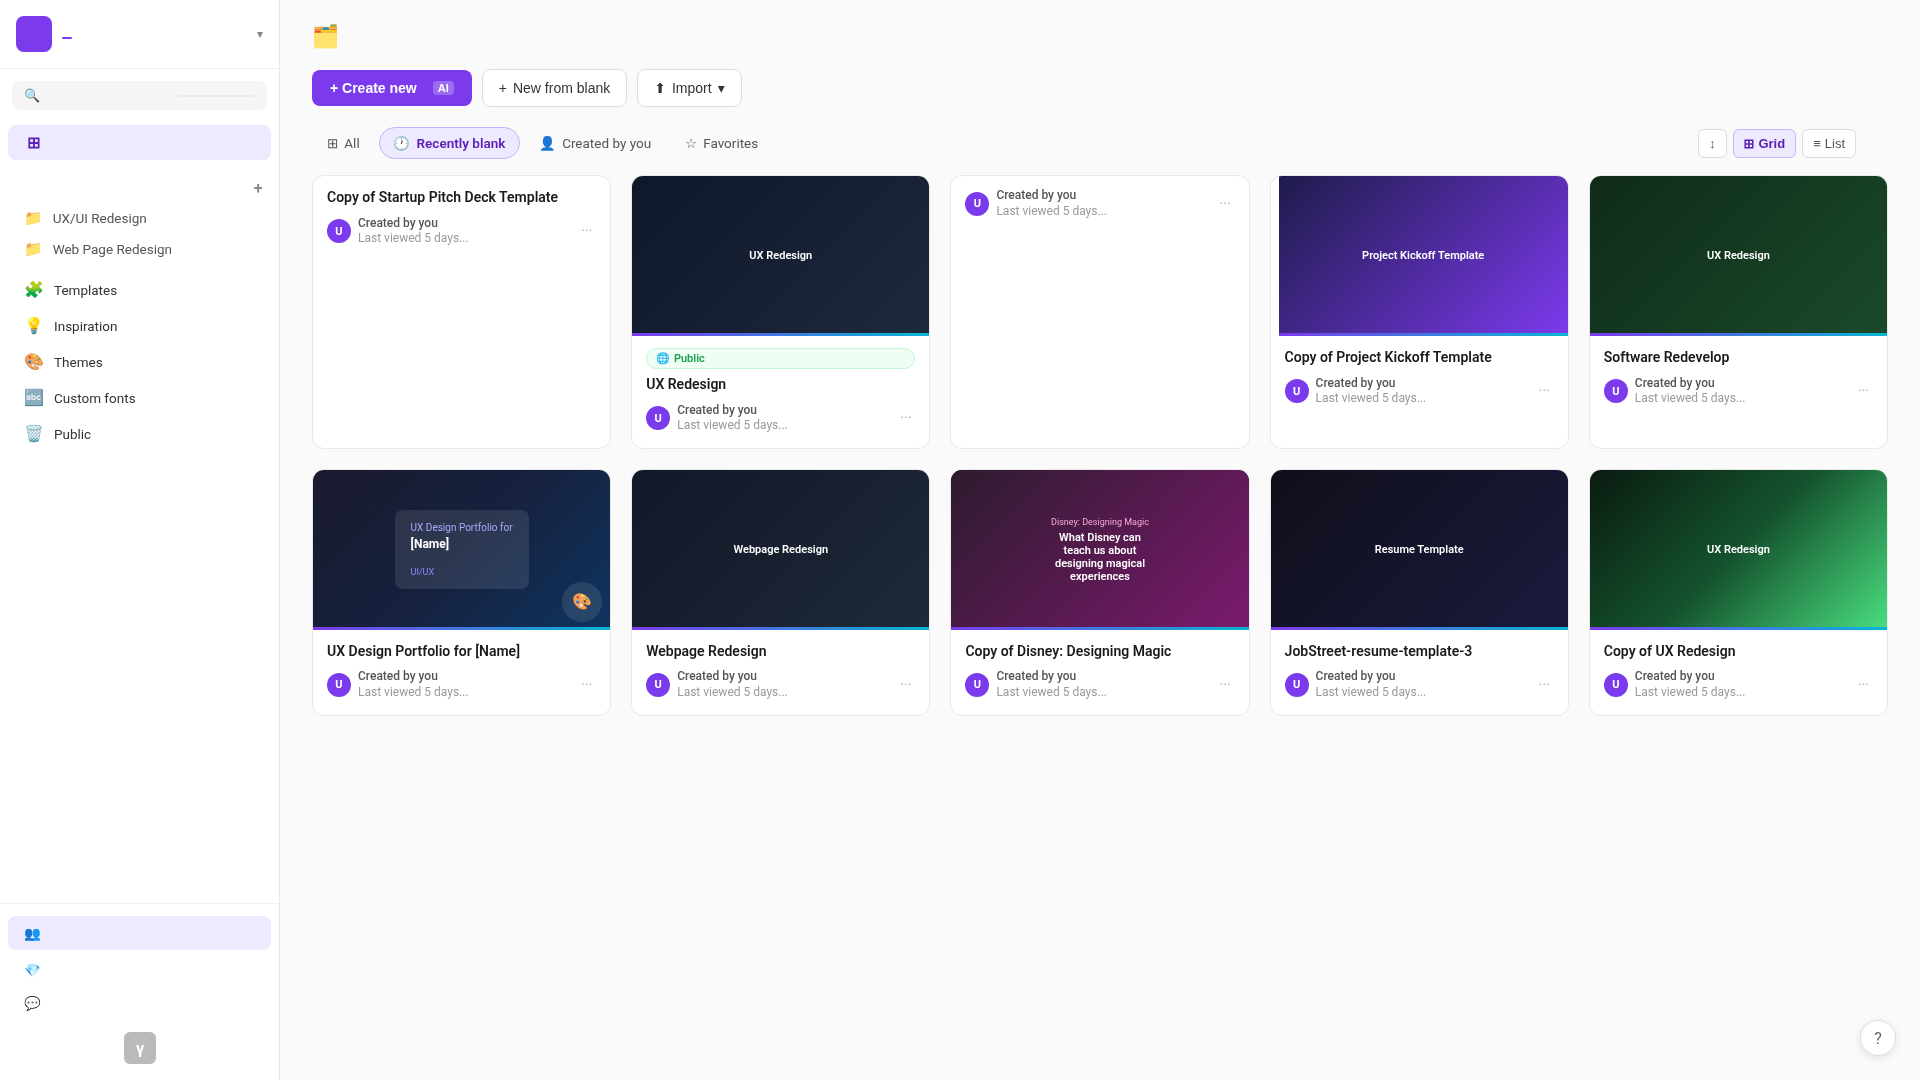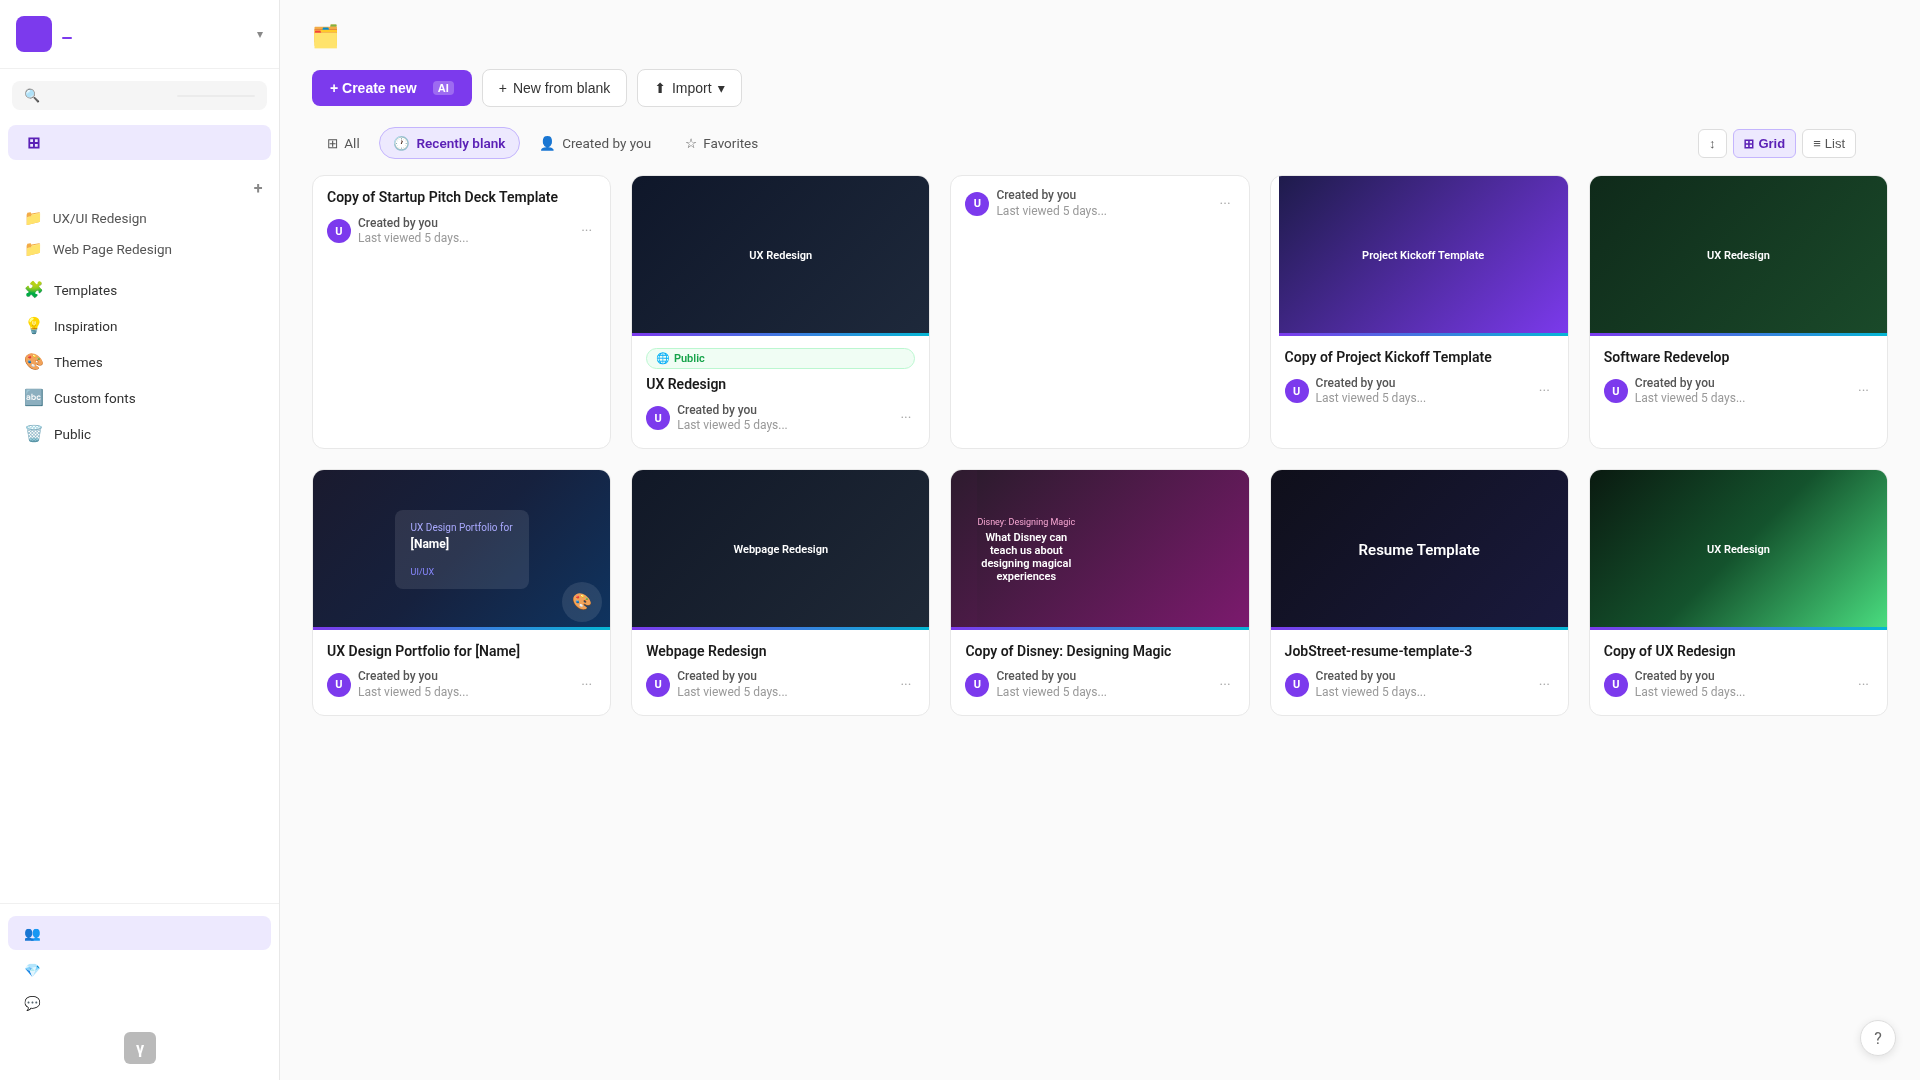--- a/index.html
+++ b/index.html
@@ -659,21 +659,21 @@
             <div class="author-time">Last viewed 5 days...</div>
           </div>
         </div>
         <div class="card-more">···</div>
       </div>
     </div>
   </div>
       <div class="card">
     <div class="card-thumbnail" style="background: linear-gradient(135deg, #2d1b2e 0%, #7c1a6e 100%);position:relative;">
 
-      <div style="position:absolute;inset:0;display:flex;align-items:center;background:linear-gradient(135deg,#2d1b2e,#7c1a6e);margin-left:26px;">
+      <div style="position:absolute;inset:0;display:flex;align-items:center;justify-content:center;background:linear-gradient(135deg,#2d1b2e,#7c1a6e);">
         <div style="text-align:center;color:#fff;">
           <div style="font-size:9px;color:#f9a8d4;margin-bottom:4px;">Disney: Designing Magic</div>
           <div style="font-size:11px;font-weight:600;color:#fff;">What Disney can<br>teach us about<br>designing magical<br>experiences</div>
         </div>
       </div>
           <div style="position:absolute;bottom:0;left:0;right:0;height:3px;background:linear-gradient(90deg,#7c3aed,#06b6d4);"></div>
     </div>
     <div class="card-body">
 
       <div class="card-title">Copy of Disney: Designing Magic</div>
@@ -686,21 +686,21 @@
           </div>
         </div>
         <div class="card-more">···</div>
       </div>
     </div>
   </div>
       <div class="card">
     <div class="card-thumbnail" style="background: linear-gradient(135deg, #0f0f1a 0%, #1a1a3e 100%);position:relative;">
 
       <div style="position:absolute;inset:0;display:flex;align-items:center;justify-content:center;padding:12px;">
-        <div style="text-align:center;color:#fff;font-size:15px;font-weight:600;line-height:1.5;">Resume Template</div>
+        <div style="text-align:center;color:#fff;font-size:11px;font-weight:600;line-height:1.5;">Resume Template</div>
       </div>
           <div style="position:absolute;bottom:0;left:0;right:0;height:3px;background:linear-gradient(90deg,#7c3aed,#06b6d4);"></div>
     </div>
     <div class="card-body">
 
       <div class="card-title">JobStreet-resume-template-3</div>
       <div class="card-meta">
         <div class="card-author">
           <div class="author-avatar">U</div>
           <div class="author-info">

